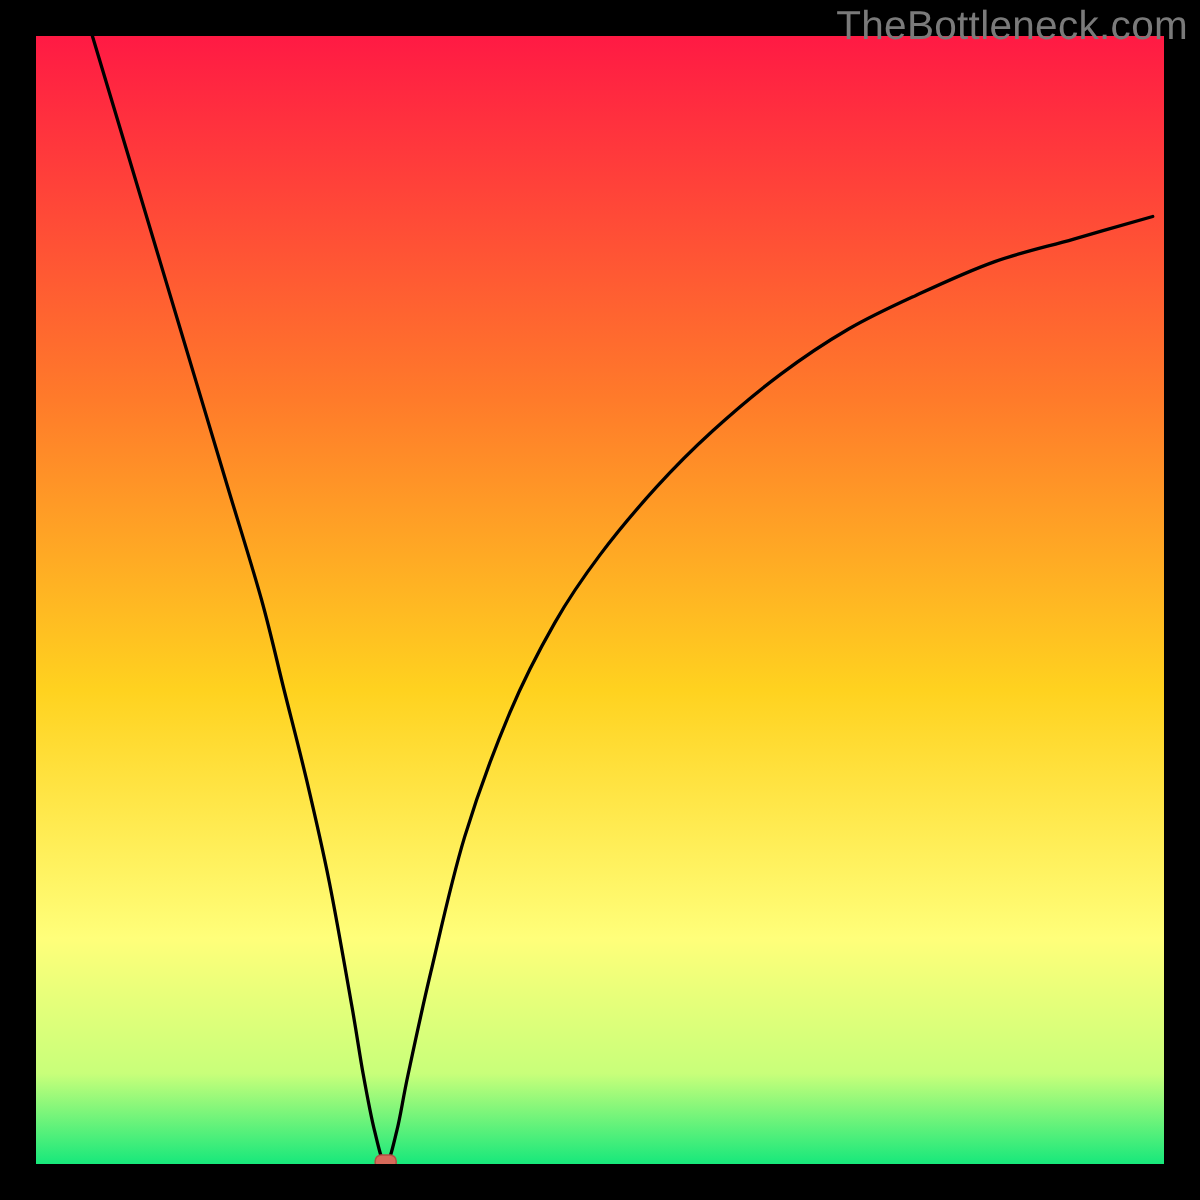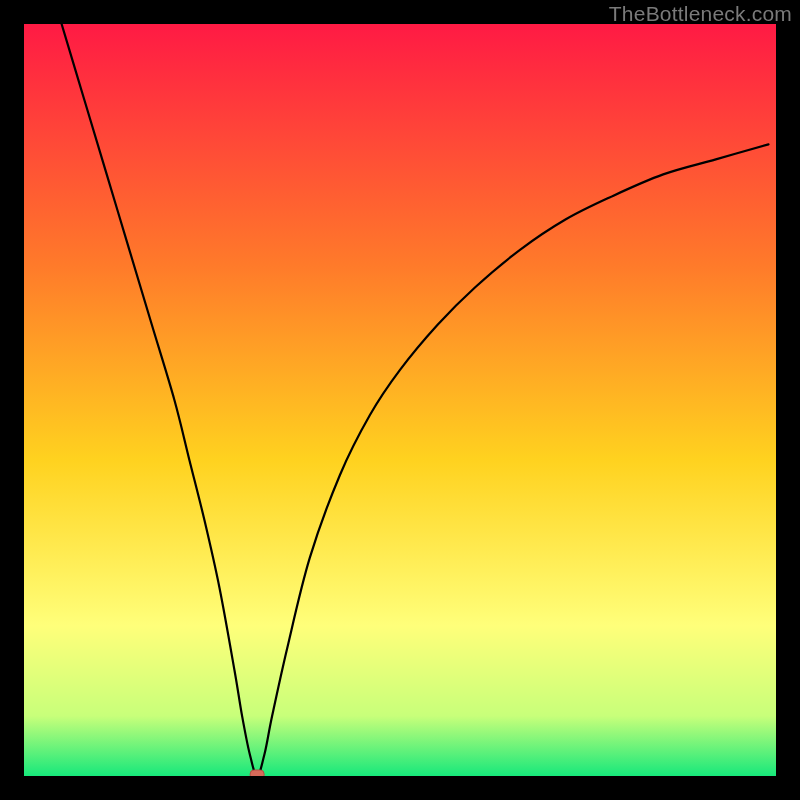--- a/index.html
+++ b/index.html
@@ -24,21 +24,21 @@
     left: 0;
     top: 0;
     width: 752px;
     height: 752px;
   }
   .watermark {
     position: absolute;
     top: 2px;
     right: 8px;
     color: #7a7a7a;
-    font-size: 21px;
+    font-size: 27px;
     font-weight: 500;
     letter-spacing: 0.2px;
     user-select: none;
   }
   svg { display: block; }
 </style>
 </head>
 <body>
 
 <div class="frame">

